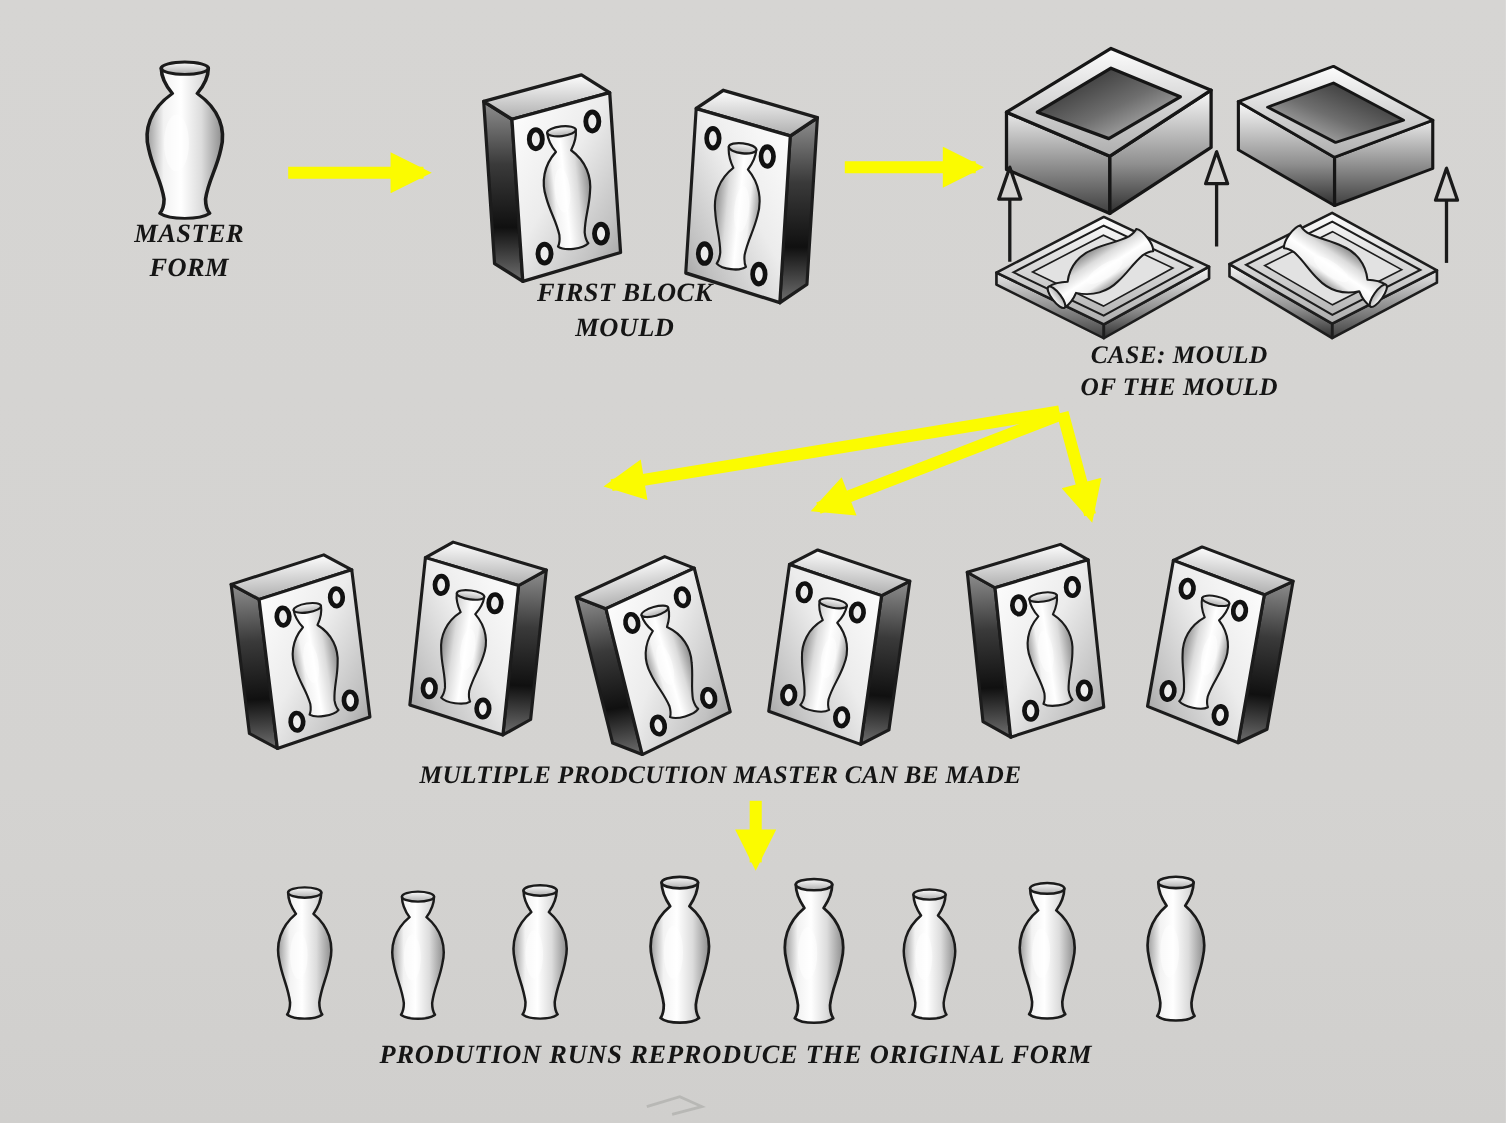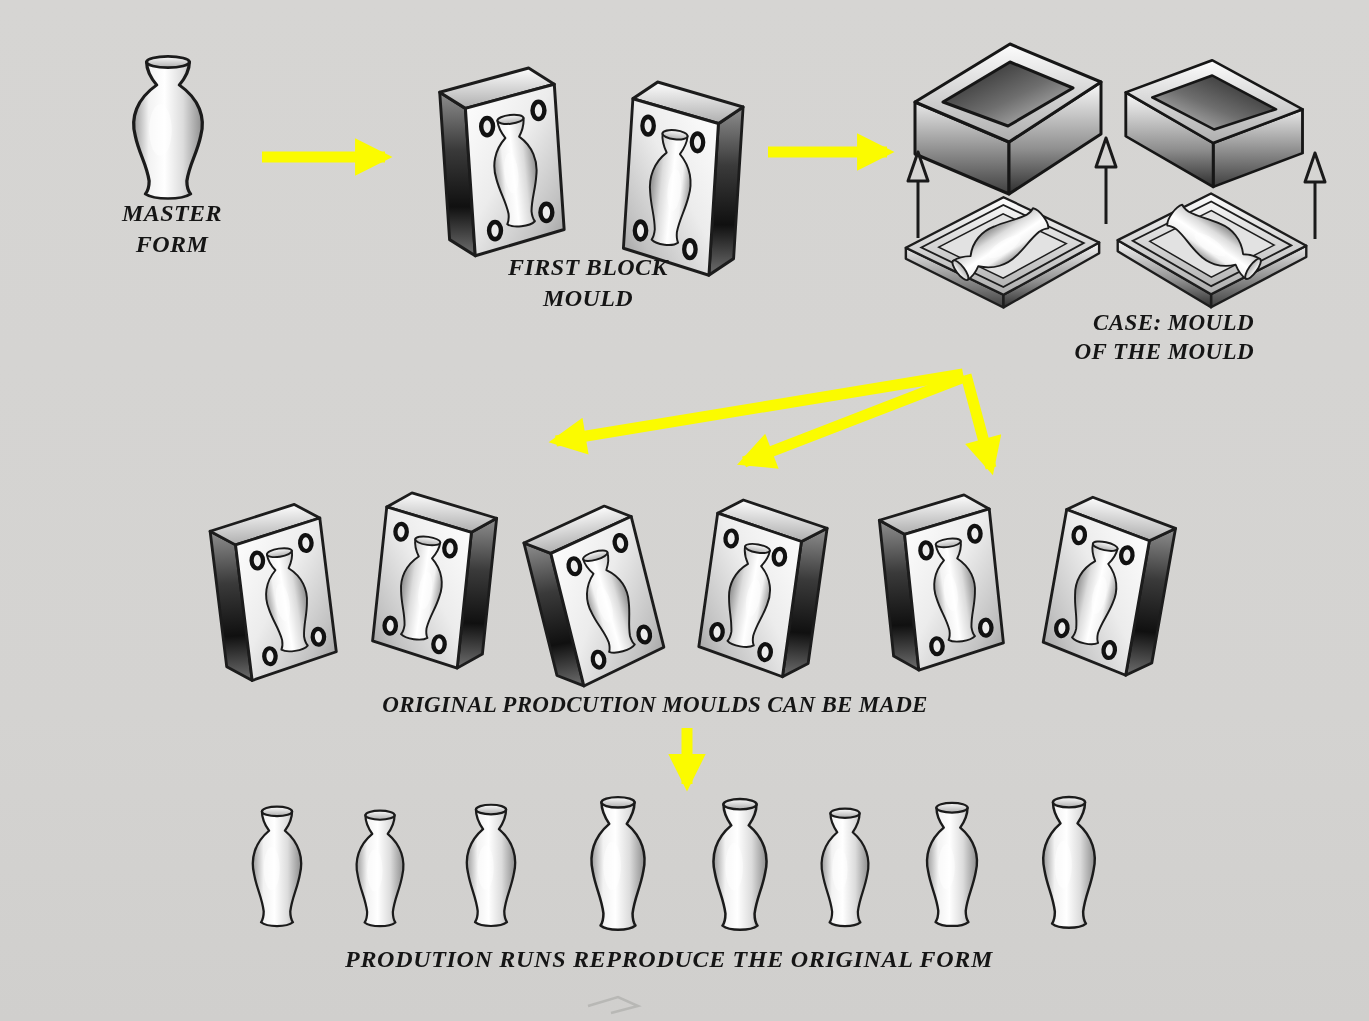--- a/index.html
+++ b/index.html
@@ -142,21 +142,21 @@
   <div class="fig" style="left:418px;top:66px;width:158px;height:212px;">
     <svg viewBox="0 0 160 210" preserveAspectRatio="none">
         <use href="#sym-mould"></use>
       </svg>
   </div>
   <div class="fig flip" style="left:612px;top:80px;width:152px;height:218px;">
     <svg viewBox="0 0 160 210" preserveAspectRatio="none">
         <use href="#sym-mould"></use>
       </svg>
   </div>
-  <div class="lbl lbl-first" style="left:588px;top:252px;">FIRST BLOCK MOULD</div>
+  <div class="lbl lbl-first" style="left:568px;top:252px;">FIRST BLOCK MOULD</div>
 
   <div class="fig" style="left:905px;top:20px;width:200px;height:180px;">
     <svg viewBox="0 0 200 180" preserveAspectRatio="none">
         <use href="#sym-case"></use>
       </svg>
   </div>
   <div class="fig flip" style="left:1122px;top:40px;width:190px;height:152px;">
     <svg viewBox="0 0 200 180" preserveAspectRatio="none">
         <use href="#sym-case"></use>
       </svg>
@@ -181,21 +181,21 @@
     <svg viewBox="0 0 30 90" preserveAspectRatio="none">
         <use href="#sym-uparr"></use>
       </svg>
   </div>
   <div class="fig uparr" style="left:1300px;top:151px;">
     <svg viewBox="0 0 30 90" preserveAspectRatio="none">
         <use href="#sym-uparr"></use>
       </svg>
   </div>
 
-  <div class="lbl lbl-case" style="left:1158px;top:308px;text-align:right;">CASE: MOULD OF THE MOULD</div>
+  <div class="lbl lbl-case" style="left:1072px;top:308px;">CASE: MOULD OF THE MOULD</div>
 
   <div class="row" style="left:185px;top:486px;width:1010px;height:205px;">
     <svg class="pm" viewBox="0 0 160 210" preserveAspectRatio="none">
       <use href="#sym-mould"></use>
     </svg>
   <svg class="pm" viewBox="0 0 160 210" preserveAspectRatio="none">
       <use href="#sym-mould"></use>
     </svg>
       <svg class="pm" viewBox="0 0 160 210" preserveAspectRatio="none">
       <use href="#sym-mould"></use>
@@ -203,21 +203,21 @@
       <svg class="pm" viewBox="0 0 160 210" preserveAspectRatio="none">
       <use href="#sym-mould"></use>
     </svg>
       <svg class="pm" viewBox="0 0 160 210" preserveAspectRatio="none">
       <use href="#sym-mould"></use>
     </svg>
       <svg class="pm" viewBox="0 0 160 210" preserveAspectRatio="none">
       <use href="#sym-mould"></use>
     </svg>
     </div>
-  <div class="lbl lbl-multiple" style="left:655px;top:690px;">ORIGINAL PRODCUTION MOULDS CAN BE MADE</div>
+  <div class="lbl lbl-multiple" style="left:655px;top:690px;">MULTIPLE PRODCUTION MASTER CAN BE MADE</div>
 
   <div class="row" style="left:230px;top:793px;width:900px;height:150px;">
     <svg class="pv" viewBox="0 0 70 150" preserveAspectRatio="none">
       <use href="#sym-vase"></use>
     </svg>
   <svg class="pv" viewBox="0 0 70 150" preserveAspectRatio="none">
       <use href="#sym-vase"></use>
     </svg>
       <svg class="pv" viewBox="0 0 70 150" preserveAspectRatio="none">
       <use href="#sym-vase"></use>

